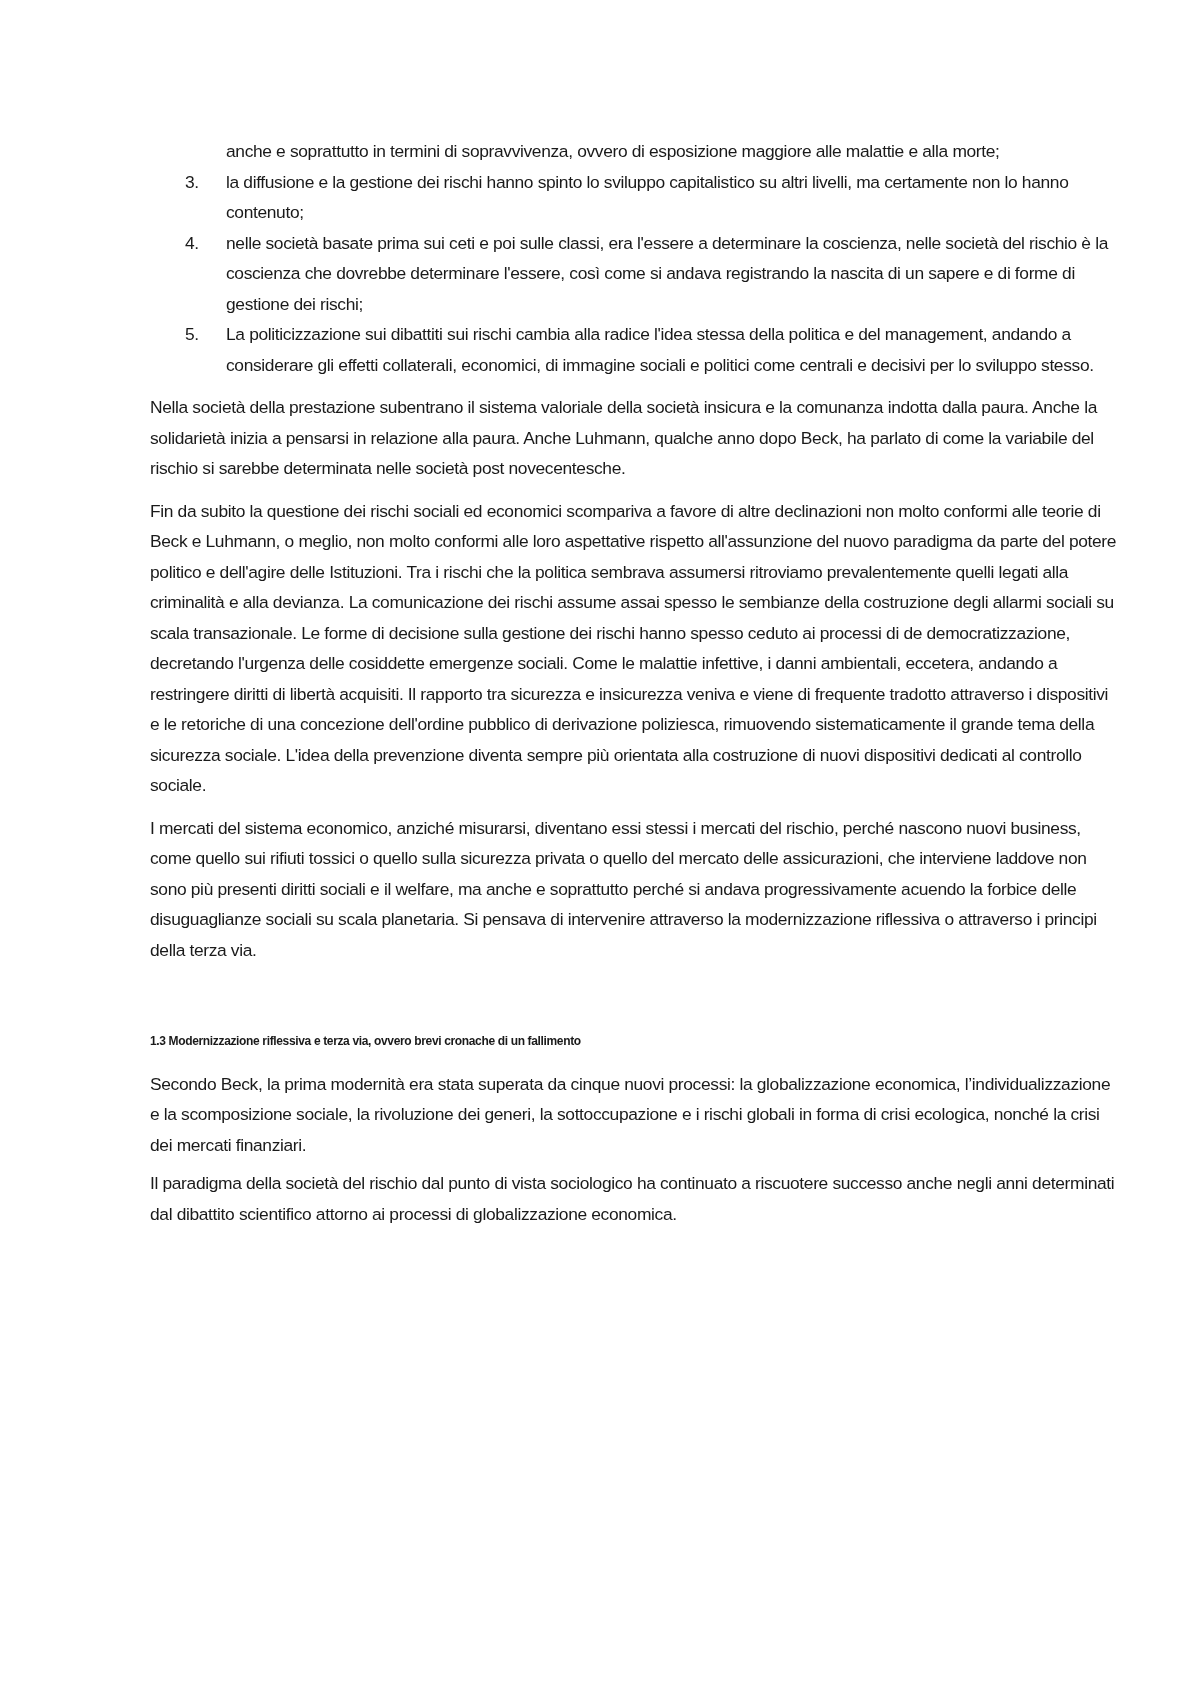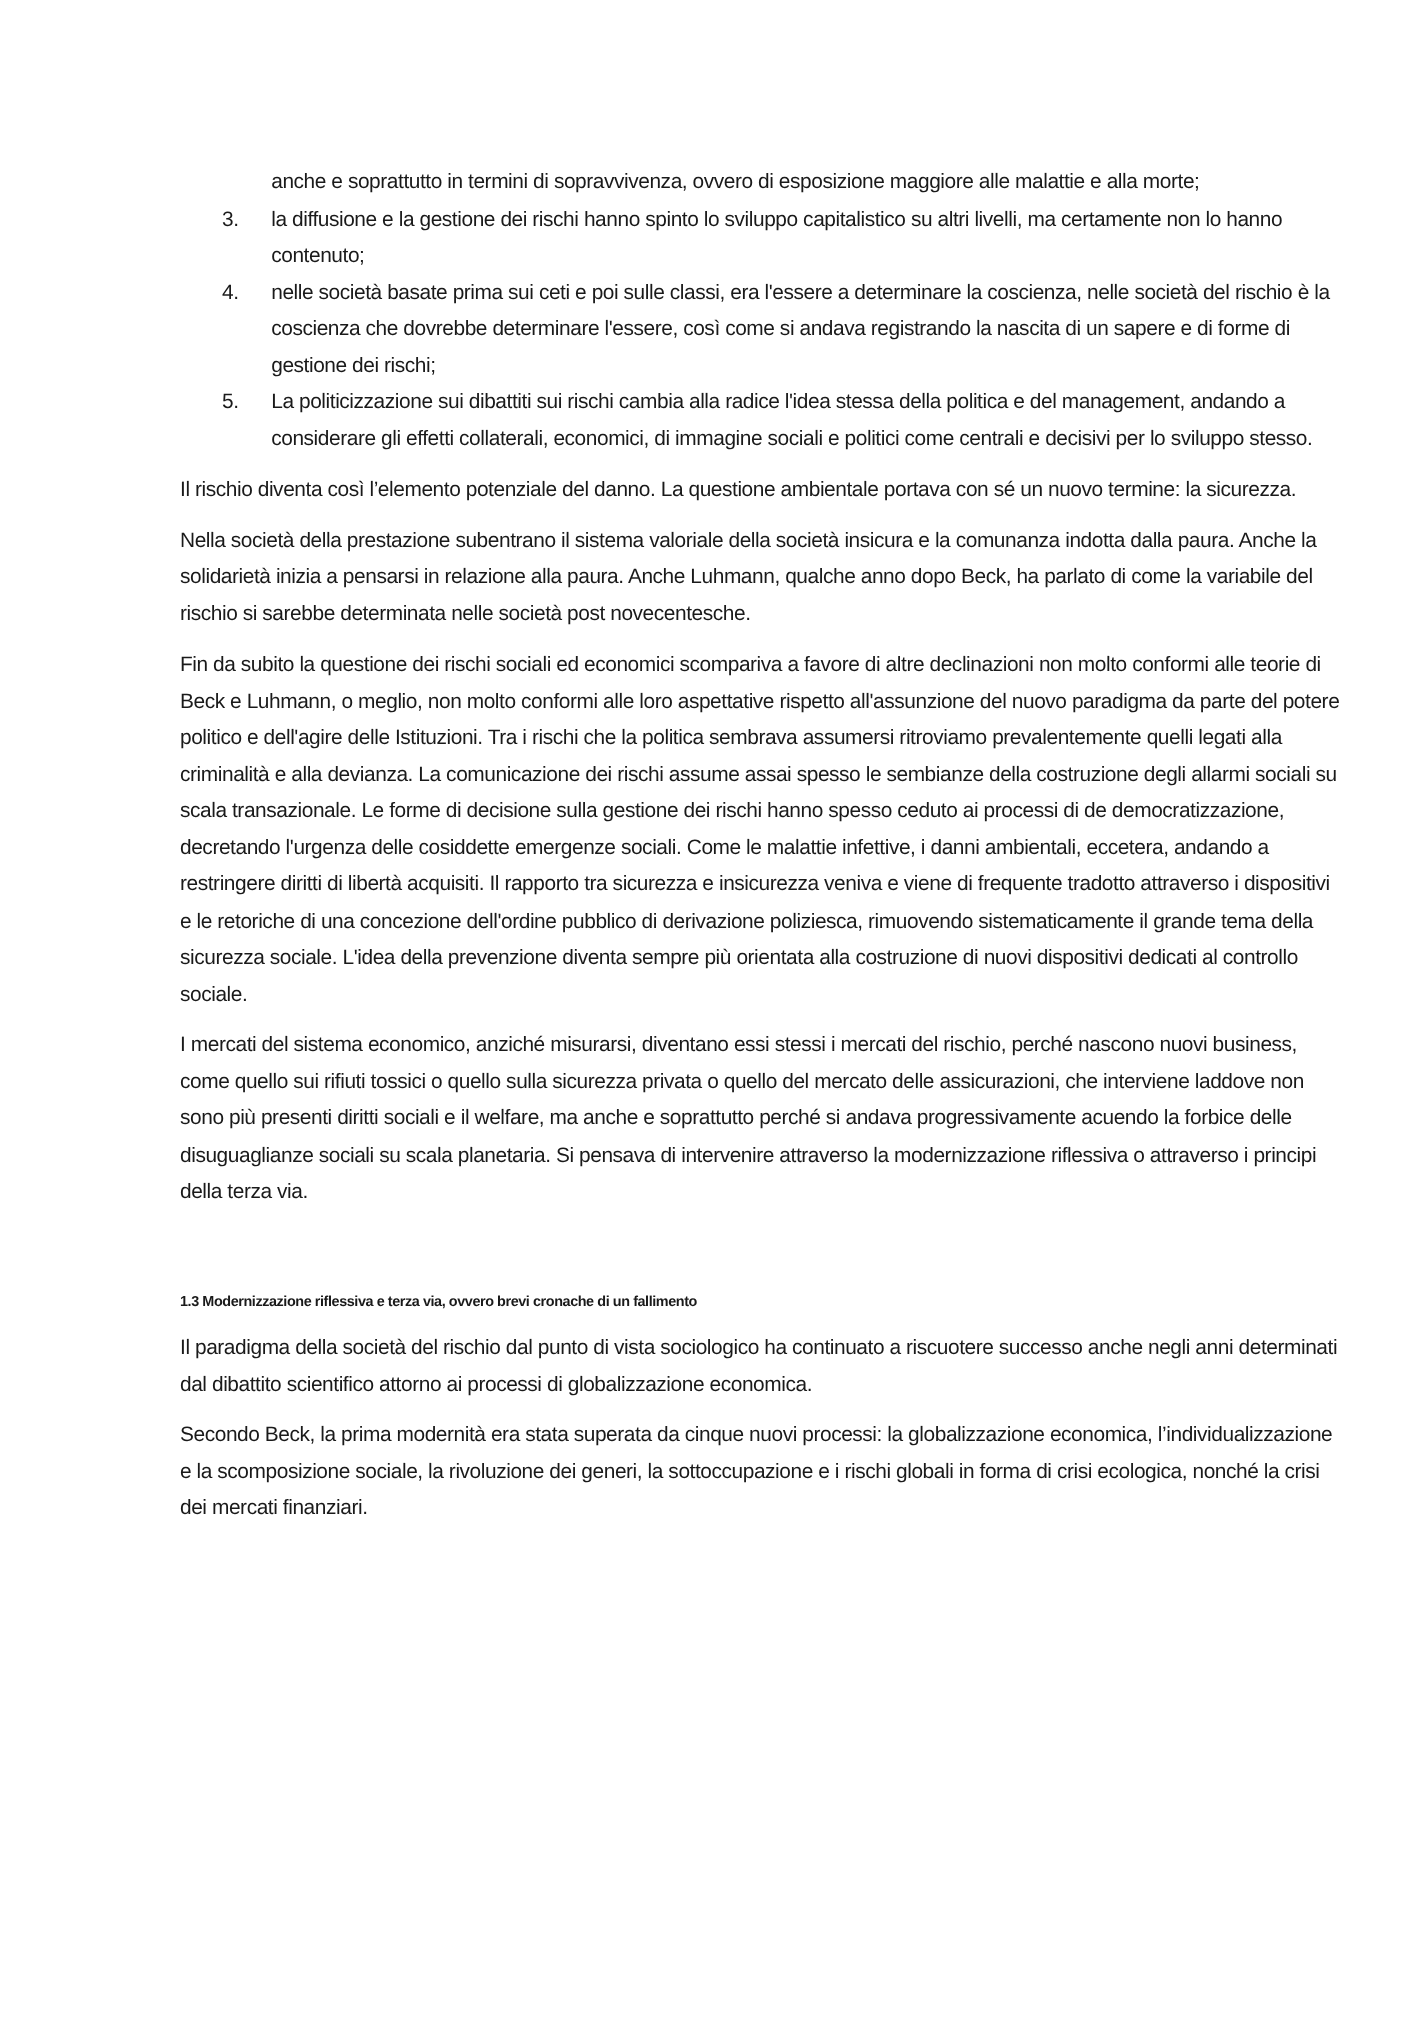--- a/index.html
+++ b/index.html
@@ -38,24 +38,23 @@
       <li>
         <span class="num">4.</span>
         <span>nelle società basate prima sui ceti e poi sulle classi, era l'essere a determinare la coscienza, nelle società del rischio è la coscienza che dovrebbe determinare l'essere, così come si andava registrando la nascita di un sapere e di forme di gestione dei rischi;</span>
       </li>
       <li>
         <span class="num">5.</span>
         <span>La politicizzazione sui dibattiti sui rischi cambia alla radice l'idea stessa della politica e del management, andando a considerare gli effetti collaterali, economici, di immagine sociali e politici come centrali e decisivi per lo sviluppo stesso.</span>
       </li>
     </ol>
 
-    <p class="para first-para">Il rischio diventa così l’elemento potenziale del danno. La questione ambientale portava con sé un nuovo termine: la sicurezza.</p>
     <p class="para">Nella società della prestazione subentrano il sistema valoriale della società insicura e la comunanza indotta dalla paura. Anche la solidarietà inizia a pensarsi in relazione alla paura. Anche Luhmann, qualche anno dopo Beck, ha parlato di come la variabile del rischio si sarebbe determinata nelle società post novecentesche.</p>
     <p class="para">Fin da subito la questione dei rischi sociali ed economici scompariva a favore di altre declinazioni non molto conformi alle teorie di Beck e Luhmann, o meglio, non molto conformi alle loro aspettative rispetto all'assunzione del nuovo paradigma da parte del potere politico e dell'agire delle Istituzioni. Tra i rischi che la politica sembrava assumersi ritroviamo prevalentemente quelli legati alla criminalità e alla devianza. La comunicazione dei rischi assume assai spesso le sembianze della costruzione degli allarmi sociali su scala transazionale. Le forme di decisione sulla gestione dei rischi hanno spesso ceduto ai processi di de democratizzazione, decretando l'urgenza delle cosiddette emergenze sociali. Come le malattie infettive, i danni ambientali, eccetera, andando a restringere diritti di libertà acquisiti. Il rapporto tra sicurezza e insicurezza veniva e viene di frequente tradotto attraverso i dispositivi e le retoriche di una concezione dell'ordine pubblico di derivazione poliziesca, rimuovendo sistematicamente il grande tema della sicurezza sociale. L'idea della prevenzione diventa sempre più orientata alla costruzione di nuovi dispositivi dedicati al controllo sociale.</p>
     <p class="para">I mercati del sistema economico, anziché misurarsi, diventano essi stessi i mercati del rischio, perché nascono nuovi business, come quello sui rifiuti tossici o quello sulla sicurezza privata o quello del mercato delle assicurazioni, che interviene laddove non sono più presenti diritti sociali e il welfare, ma anche e soprattutto perché si andava progressivamente acuendo la forbice delle disuguaglianze sociali su scala planetaria. Si pensava di intervenire attraverso la modernizzazione riflessiva o attraverso i principi della terza via.</p>
 
     <h3 class="section-heading">1.3 Modernizzazione riflessiva e terza via, ovvero brevi cronache di un fallimento</h3>
 
+    <p class="para">Secondo Beck, la prima modernità era stata superata da cinque nuovi processi: la globalizzazione economica, l’individualizzazione e la scomposizione sociale, la rivoluzione dei generi, la sottoccupazione e i rischi globali in forma di crisi ecologica, nonché la crisi dei mercati finanziari.</p>
     <p class="para after-heading">Il paradigma della società del rischio dal punto di vista sociologico ha continuato a riscuotere successo anche negli anni determinati dal dibattito scientifico attorno ai processi di globalizzazione economica.</p>
-    <p class="para">Secondo Beck, la prima modernità era stata superata da cinque nuovi processi: la globalizzazione economica, l’individualizzazione e la scomposizione sociale, la rivoluzione dei generi, la sottoccupazione e i rischi globali in forma di crisi ecologica, nonché la crisi dei mercati finanziari.</p>
 
   </div>
 </div>
 
 </body></html>

